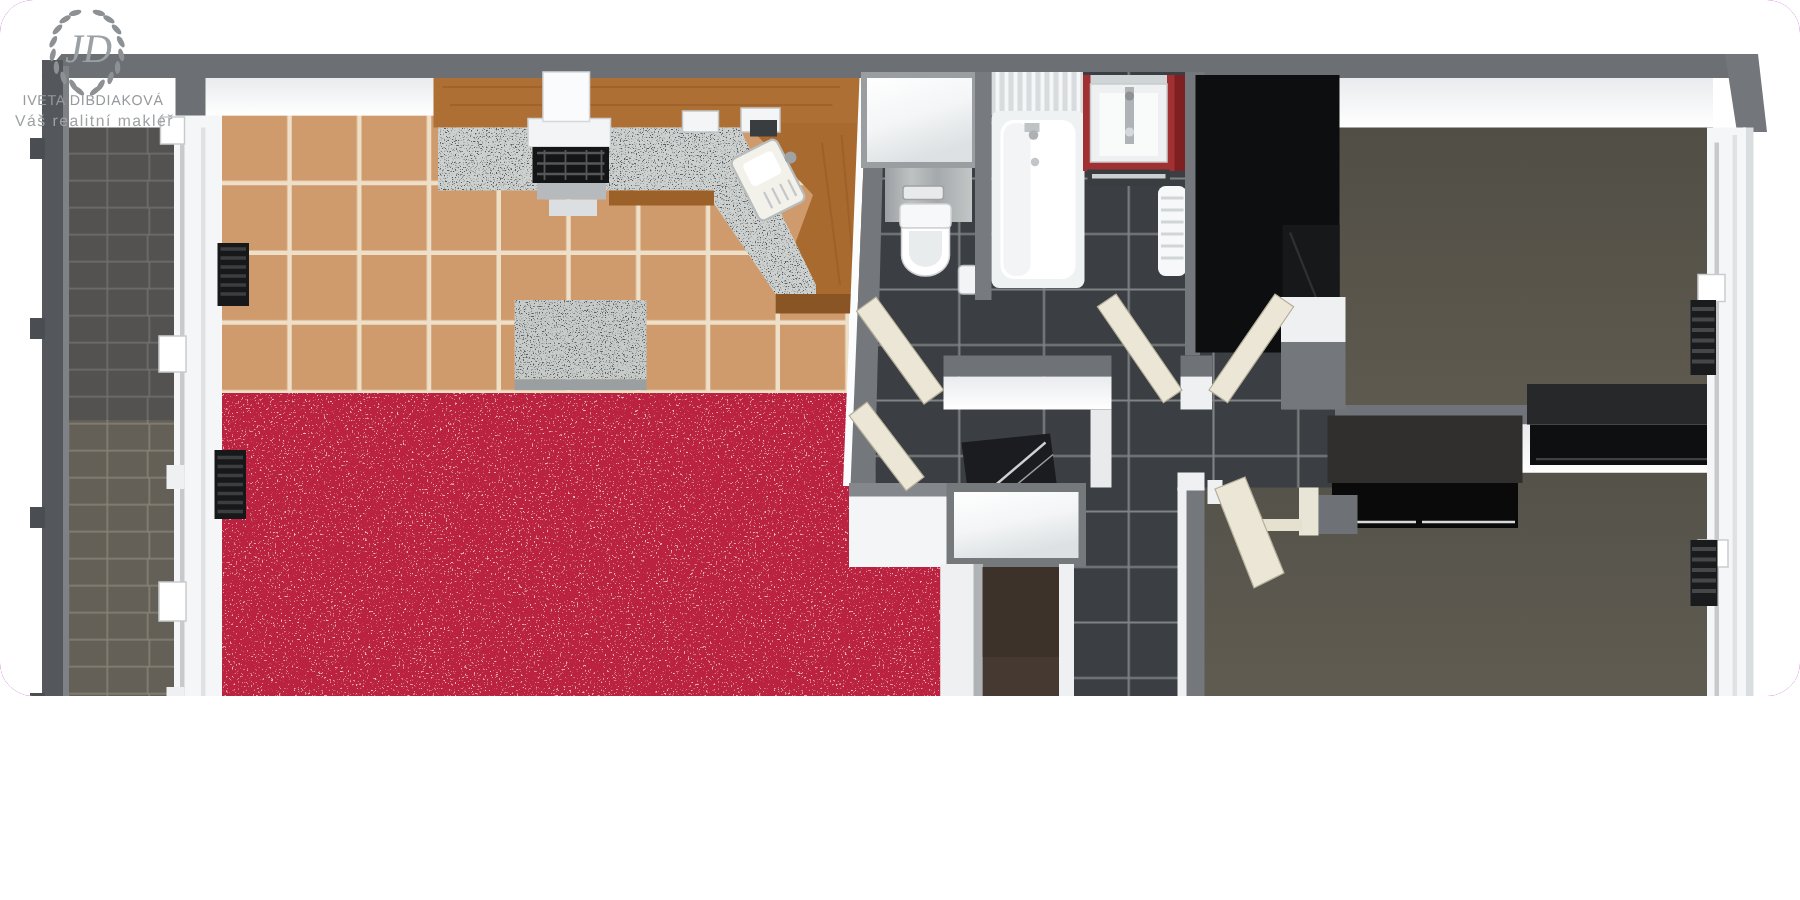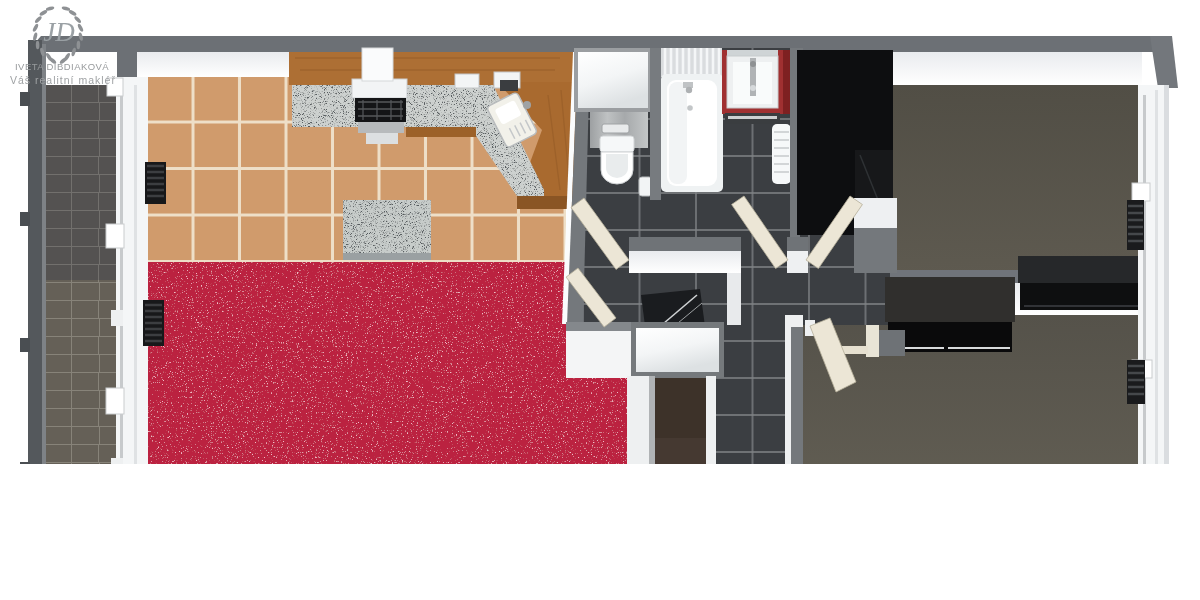--- a/index.html
+++ b/index.html
@@ -1,16 +1,16 @@
 <!DOCTYPE html>
 <html><head>
 <meta charset="utf-8">
 <style>
 html,body{margin:0;padding:0;background:#ffffff;font-family:"Liberation Sans",sans-serif;}
-#stage{position:relative;width:1200px;height:464px;overflow:hidden;background:#a21caf;}
+#stage{position:relative;width:1200px;height:464px;overflow:hidden;background:#a21caf;border-radius:22px;}
 </style>
 </head>
 <body>
 <div id="stage">
 <svg width="1200" height="600" viewBox="0 0 1200 600">
 <defs>
 <pattern id="pOrange" width="46.5" height="46.5" patternUnits="userSpaceOnUse" x="148" y="77">
   <rect width="46.5" height="46.5" fill="#d09b6c"></rect>
   <path d="M0 45H46.5M45 0V46.5" stroke="#eedfc8" stroke-width="3"></path>
 </pattern>

